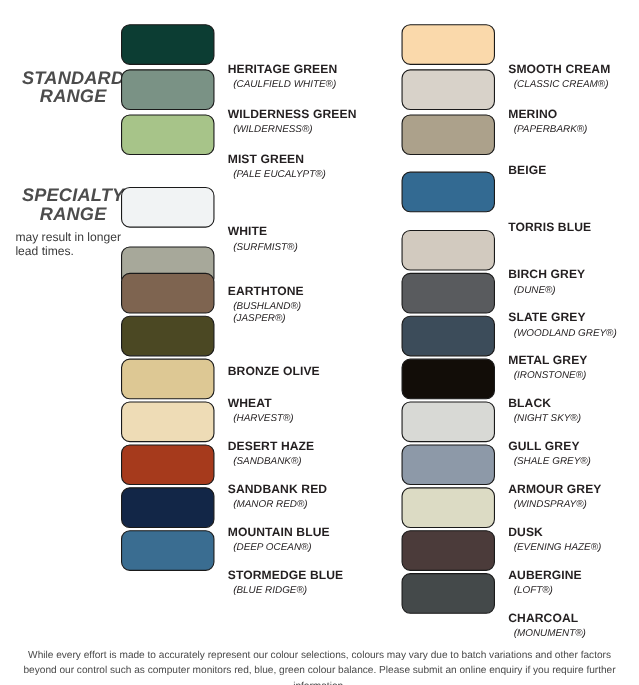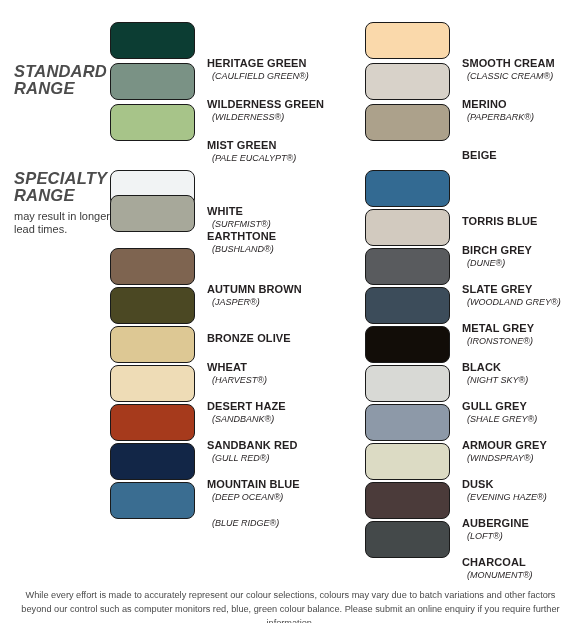--- a/index.html
+++ b/index.html
@@ -10,21 +10,21 @@
     color:#231f20;
     position:relative;
     overflow:hidden;
   }
   .board{position:relative;width:581px;height:623px;}
 
   
   .range-head{position:absolute;left:14px;width:105px;}
   .range-head .rh-title{
     font-size:16.5px;font-weight:bold;font-style:italic;
-    line-height:17px;letter-spacing:0.2px;color:#4c4c4c;
+    line-height:17px;letter-spacing:0.2px;color:#4c4c4c;text-align:center;
   }
   .range-head .rh-note{
     font-size:11px;font-style:normal;line-height:13px;
     color:#3b3b3b;margin-top:6px;
   }
   #standard-head{top:63px;}
   #specialty-head{top:170px;}
 
   
   .col{position:absolute;top:0;}
@@ -79,21 +79,21 @@
   <div class="range-head" id="specialty-head">
     <div class="rh-title">SPECIALTY<br>RANGE</div>
     <div class="rh-note">may result in longer lead times.</div>
   </div>
 
   <div class="col col-left" id="std-left">
       <div class="swatch-row" style="top: 22px;">
         <div class="chip" style="background: rgb(12, 61, 51);"></div>
         <div class="labels">
           <div class="name">HERITAGE GREEN</div>
-          <div class="alt">(CAULFIELD GREEN®)</div>
+          <div class="alt">(CAULFIELD WHITE®)</div>
         </div>
       </div>
       <div class="swatch-row" style="top: 63px;">
         <div class="chip" style="background: rgb(122, 146, 133);"></div>
         <div class="labels">
           <div class="name">WILDERNESS GREEN</div>
           <div class="alt">(WILDERNESS®)</div>
         </div>
       </div>
       <div class="swatch-row" style="top: 104px;">
@@ -127,31 +127,30 @@
       </div>
     </div>
   <div class="col col-left" id="spc-left">
       <div class="swatch-row" style="top: 170px;">
         <div class="chip" style="background: rgb(241, 243, 244);"></div>
         <div class="labels">
           <div class="name">WHITE</div>
           <div class="alt">(SURFMIST®)</div>
         </div>
       </div>
-      <div class="swatch-row" style="top: 195px;">
+      <div class="swatch-row" style="top: 224px;">
         <div class="chip" style="background: rgb(167, 168, 154);"></div>
         <div class="labels">
           <div class="name">EARTHTONE</div>
           <div class="alt">(BUSHLAND®)</div>
         </div>
       </div>
       <div class="swatch-row" style="top: 248px;">
         <div class="chip" style="background: rgb(126, 100, 80);"></div>
         <div class="labels">
-          <div class="name">AUTUMN BROWN</div>
           <div class="alt">(JASPER®)</div>
         </div>
       </div>
       <div class="swatch-row" style="top: 287px; padding-left: 48px;">
         <div class="chip" style="background: rgb(75, 72, 35);"></div>
         <div class="labels centered">
           <div class="name">BRONZE OLIVE</div>
         </div>
       </div>
       <div class="swatch-row" style="top: 326px;">
@@ -165,39 +164,40 @@
         <div class="chip" style="background: rgb(238, 220, 182);"></div>
         <div class="labels">
           <div class="name">DESERT HAZE</div>
           <div class="alt">(SANDBANK®)</div>
         </div>
       </div>
       <div class="swatch-row" style="top: 404px;">
         <div class="chip" style="background: rgb(166, 58, 28);"></div>
         <div class="labels">
           <div class="name">SANDBANK RED</div>
-          <div class="alt">(GULL RED®)</div>
+          <div class="alt">(MANOR RED®)</div>
         </div>
       </div>
       <div class="swatch-row" style="top: 443px;">
         <div class="chip" style="background: rgb(18, 38, 71);"></div>
         <div class="labels">
           <div class="name">MOUNTAIN BLUE</div>
           <div class="alt">(DEEP OCEAN®)</div>
         </div>
       </div>
       <div class="swatch-row" style="top: 482px;">
         <div class="chip" style="background: rgb(58, 109, 145);"></div>
         <div class="labels">
+          <div class="name">STORMEDGE BLUE</div>
           <div class="alt">(BLUE RIDGE®)</div>
         </div>
       </div>
     </div>
   <div class="col col-right" id="spc-right">
-      <div class="swatch-row" style="top: 170px;">
+      <div class="swatch-row" style="top: 156px;">
         <div class="chip" style="background: rgb(51, 106, 146);"></div>
         <div class="labels centered">
           <div class="name">TORRIS BLUE</div>
         </div>
       </div>
       <div class="swatch-row" style="top: 209px;">
         <div class="chip" style="background: rgb(210, 202, 191);"></div>
         <div class="labels">
           <div class="name">BIRCH GREY</div>
           <div class="alt">(DUNE®)</div>

